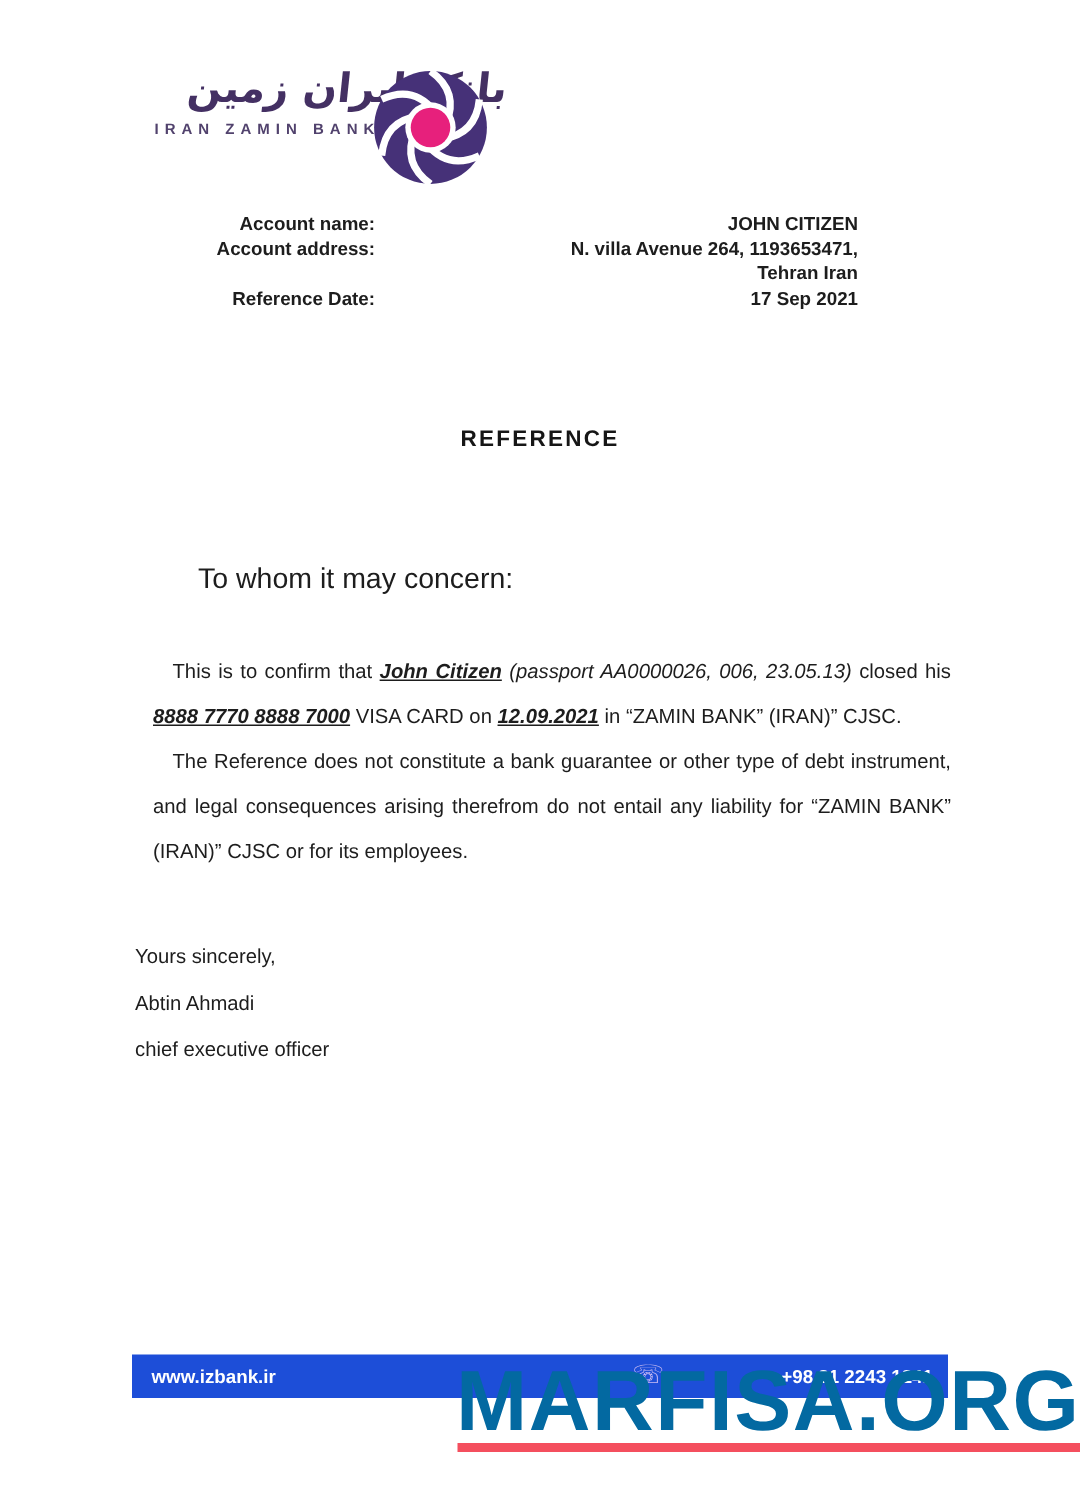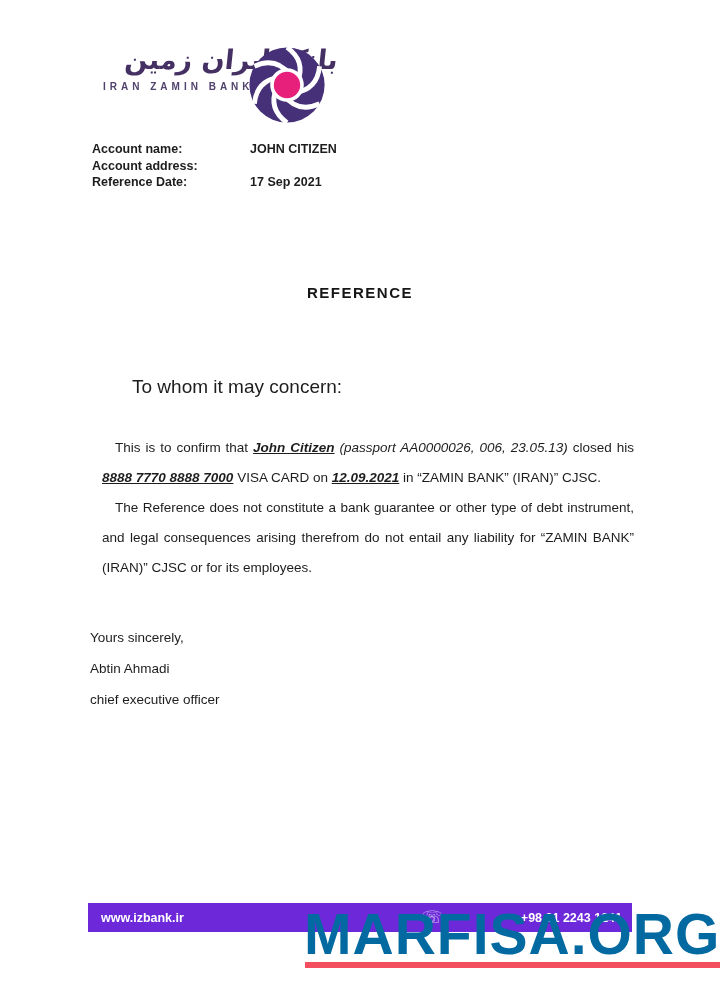--- a/index.html
+++ b/index.html
@@ -32,21 +32,21 @@
     margin-left: 15px;
     font-size: 10px;
     font-weight: bold;
     letter-spacing: 4px;
     color: #51426d;
   }
   .logo-mark { position: absolute; top: 45px; left: 246px; width: 82px; height: 80px; }
 
   
   .account { position: absolute; top: 141px; left: 92px; width: 480px; font-size: 12.5px; font-weight: bold; }
-  .account .row { display: flex; line-height: 16.5px; }
+  .account .row { display: flex; line-height: 16.5px; text-align: right; }
   .account .lab { width: 158px; flex: none; }
   .account .val { flex: 1; }
 
   
   .title {
     position: absolute; top: 284px; left: 0; width: 720px;
     text-align: center; font-size: 15px; font-weight: bold; letter-spacing: 1.5px;
     color: #161616;
   }
   .salutation { position: absolute; top: 376px; left: 90px; font-size: 19px; margin-left: 42px; }
@@ -104,23 +104,25 @@
     <circle cx="50" cy="50" r="16.5" fill="#e7207c"></circle>
   </svg>
 
   <section class="account">
     <div class="row">
       <span class="lab">Account name:</span>
       <span class="val">JOHN CITIZEN</span>
     </div>
     <div class="row">
       <span class="lab">Account address:</span>
+      <span class="val">N. villa Avenue 264, 1193653471,</span>
     </div>
     <div class="row">
       <span class="lab"></span>
+      <span class="val">Tehran Iran</span>
     </div>
     <div class="row">
       <span class="lab">Reference Date:</span>
       <span class="val">17 Sep 2021</span>
     </div>
   </section>
 
   <h1 class="title">REFERENCE</h1>
 
   <p class="salutation">To whom it may concern:</p>
@@ -129,21 +131,21 @@
     <p><span>This is to confirm that </span><span class="biu">John Citizen</span><span class="ital"> (passport AA0000026, 006, 23.05.13)</span><span> closed his </span><span class="biu">8888 7770 8888 7000</span><span> VISA CARD on </span><span class="biu">12.09.2021</span><span> in “ZAMIN BANK” (IRAN)” CJSC.</span></p>
     <p>The Reference does not constitute a bank guarantee or other type of debt instrument, and legal consequences arising therefrom do not entail any liability for “ZAMIN BANK” (IRAN)” CJSC or for its employees.</p>
   </div>
 
   <div class="closing">
     <p>Yours sincerely,</p>
     <p>Abtin Ahmadi</p>
     <p>chief executive officer</p>
   </div>
 
-  <footer class="footer-bar" style="background: #6d28d9;">
+  <footer class="footer-bar" style="background: #1d4ed8;">
     <span>www.izbank.ir</span>
     <span class="phone-group">
       <span class="phone-icon">☏</span>
       <span>+98 21 2243 1241</span>
     </span>
   </footer>
 
   <div class="watermark" style="color: #0369a1;">MARFISA.ORG</div>
   <div class="watermark-underline" style="background: rgb(244, 79, 94);"></div>
 

